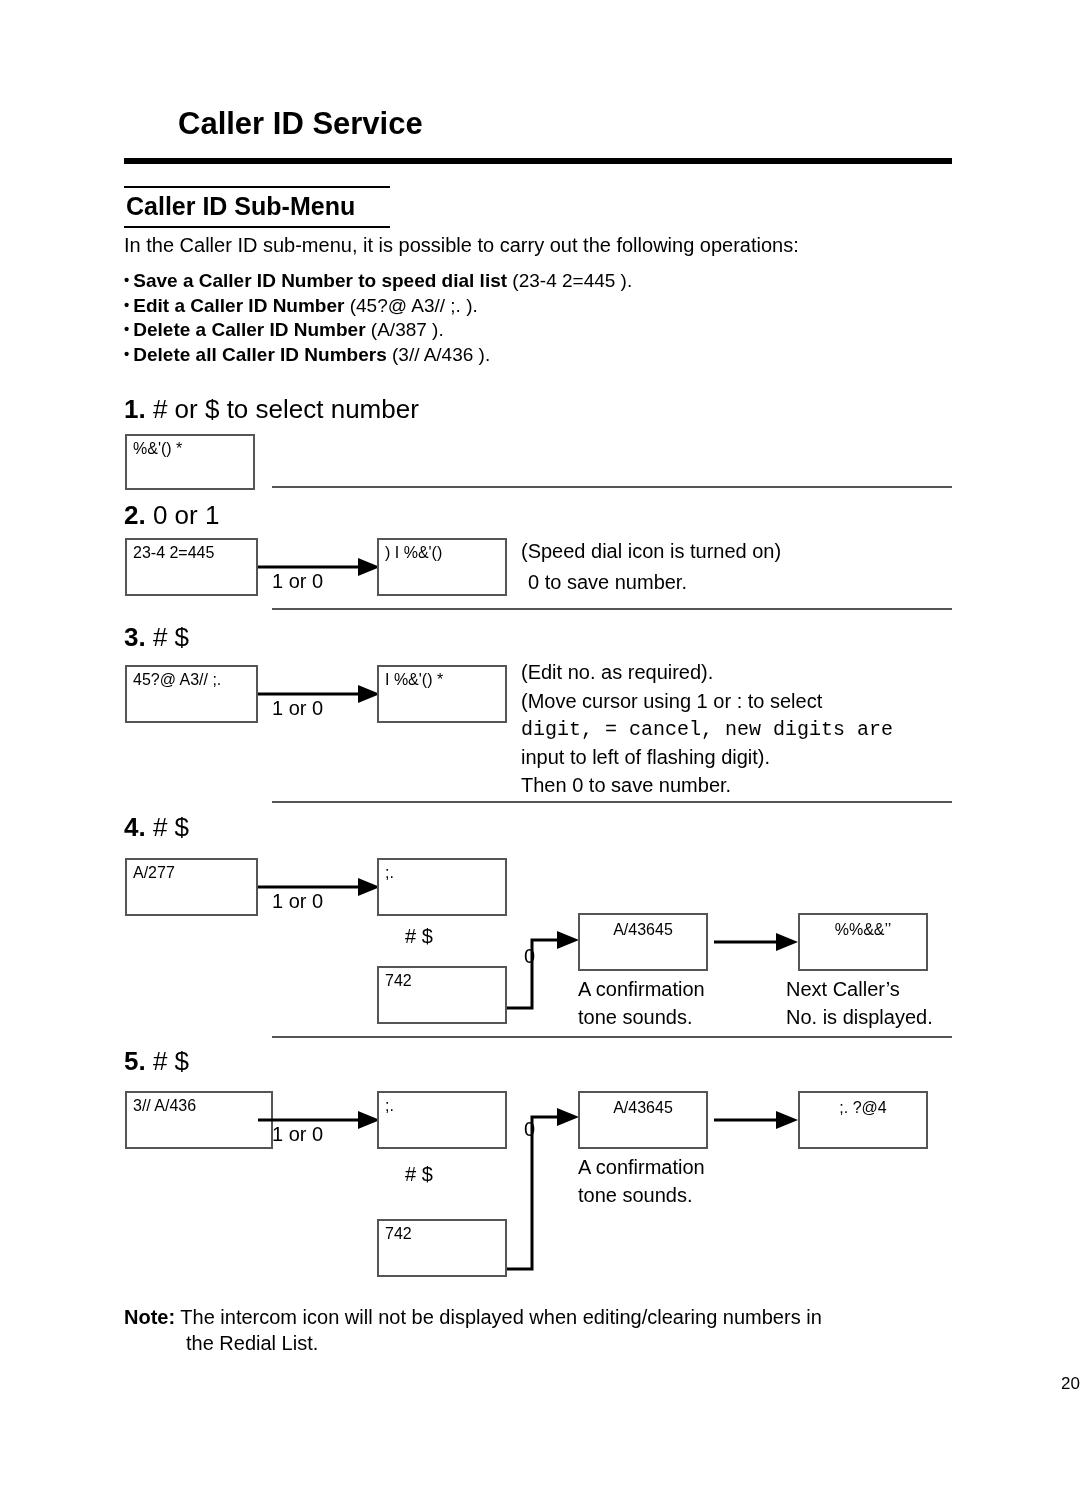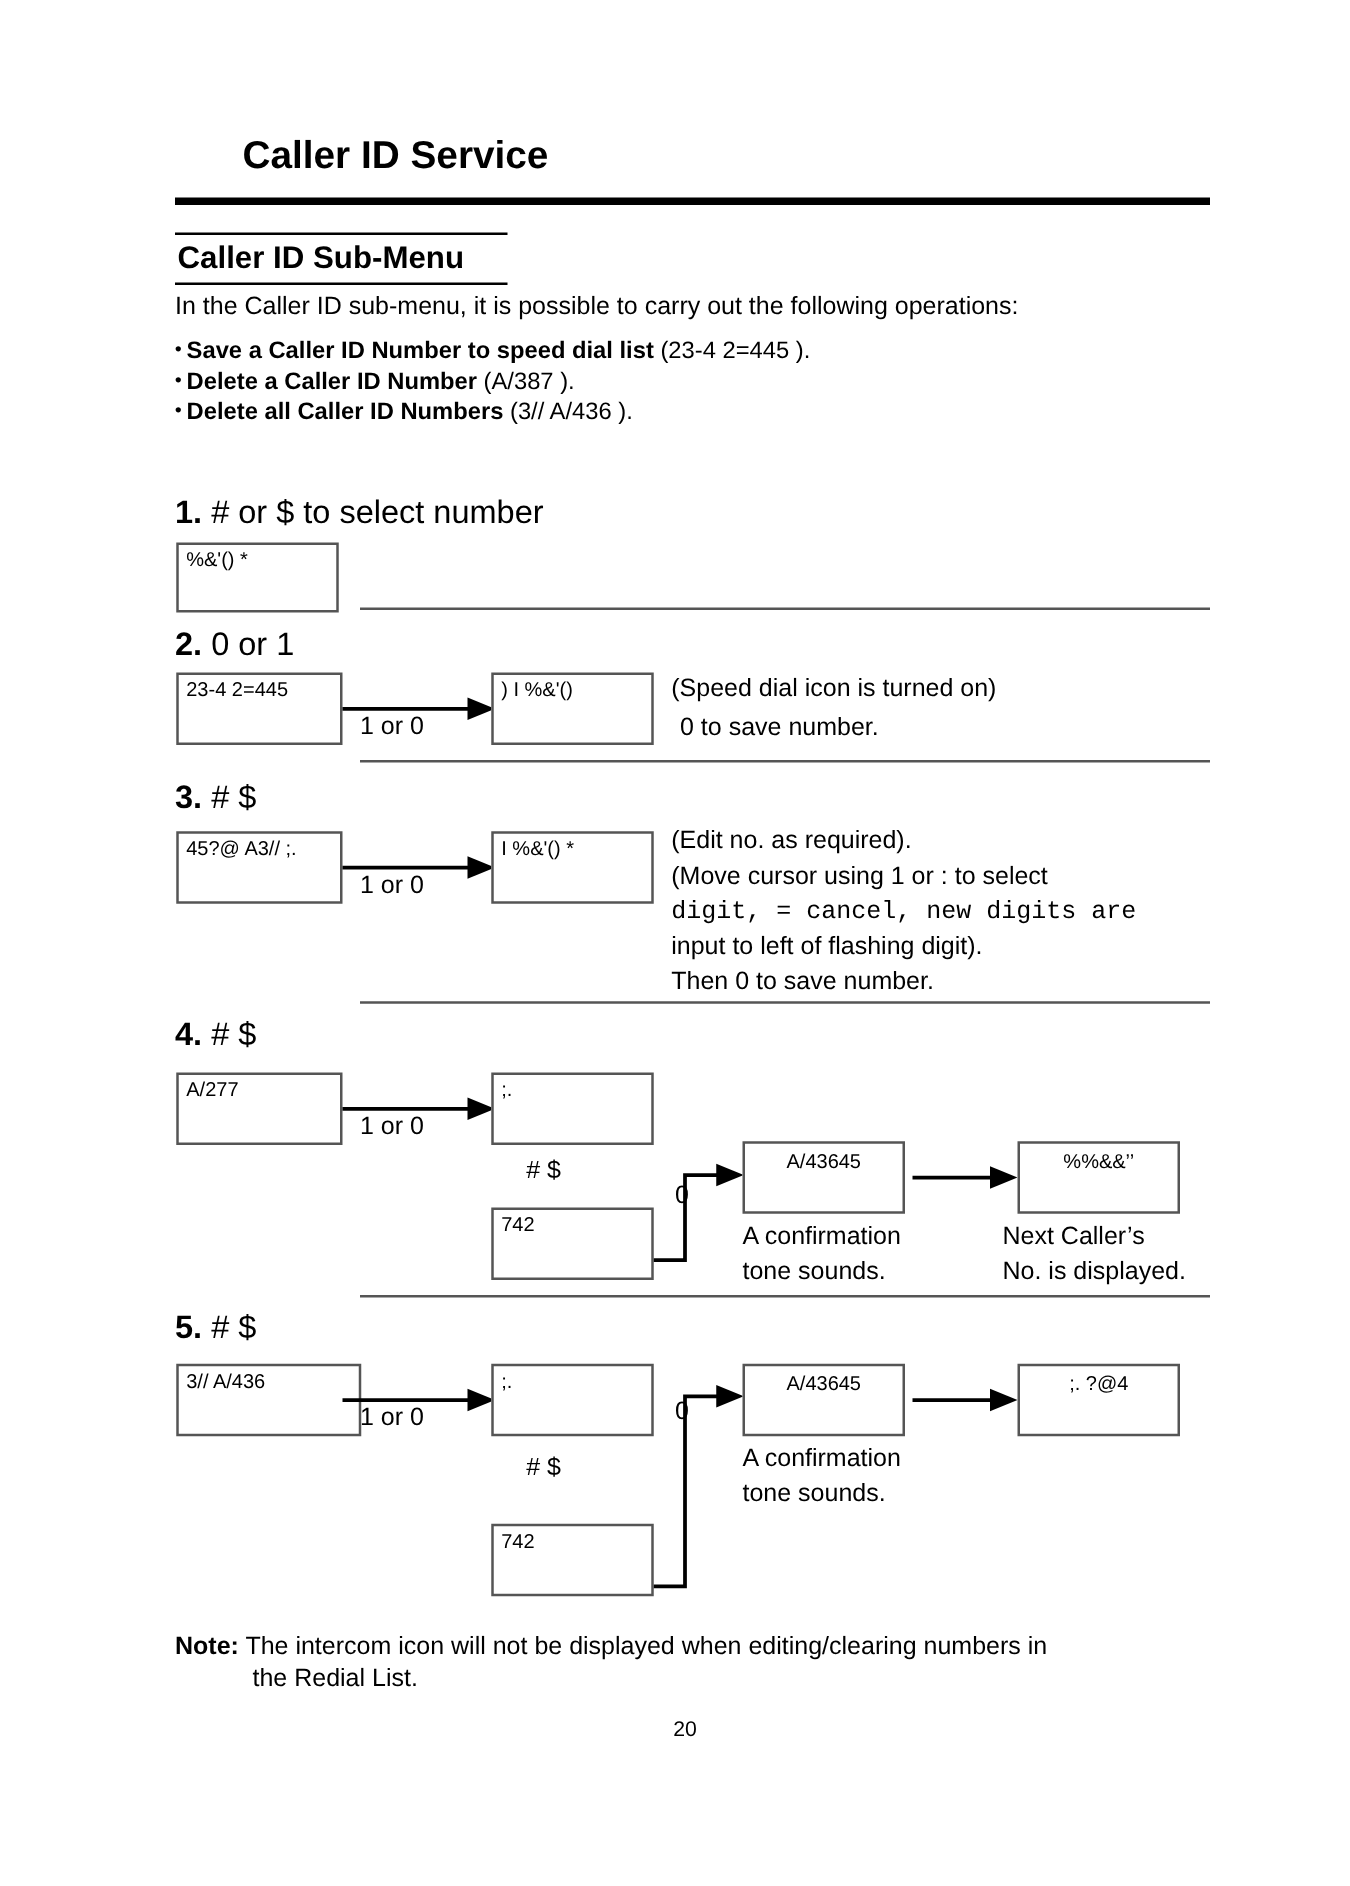--- a/index.html
+++ b/index.html
@@ -12,21 +12,20 @@
     height: 1509px;
     position: relative;
     font-family: "Liberation Sans", sans-serif;
     color: #000000;
     overflow: hidden;
   }
 
   .page {
     position: absolute;
     inset: 0;
-    margin-left: 16px;
   }
 
   
   .page-title {
     position: absolute;
     left: 178px;
     top: 106px;
     font-size: 31px;
     font-weight: bold;
     letter-spacing: 0px;
@@ -157,21 +156,21 @@
     line-height: 26px;
   }
   .footnote b { font-weight: bold; }
   .footnote .ind { display: block; padding-left: 62px; }
 
   .pagenum {
     position: absolute;
     left: 0;
     right: 0;
     top: 1374px;
-    text-align: center;
+    text-align: right;
     font-size: 17px;
   }
 </style>
 </head>
 <body>
 
 <div class="page">
 
   <div class="page-title">Caller ID Service</div>
   <div class="title-rule"></div>
@@ -179,20 +178,24 @@
   <div class="section-rule-top"></div>
   <div class="section-title">Caller ID Sub-Menu</div>
   <div class="section-rule-bot"></div>
 
   <div class="intro">In the Caller ID sub-menu, it is possible to carry out the following operations:</div>
 
   <div class="bullets">
     <div class="bullet">
       <span class="dot">•</span><span>Save a Caller ID Number to speed dial list</span>
       <span class="lcd">(23-4 2=445  ).</span>
+    </div>
+    <div class="bullet">
+      <span class="dot">•</span><span>Edit a Caller ID Number</span>
+      <span class="lcd">(45?@ A3// ;.   ).</span>
     </div>
     <div class="bullet">
       <span class="dot">•</span><span>Delete a Caller ID Number</span>
       <span class="lcd">(A/387 ).</span>
     </div>
     <div class="bullet">
       <span class="dot">•</span><span>Delete all Caller ID Numbers</span>
       <span class="lcd">(3// A/436   ).</span>
     </div>
   </div>

